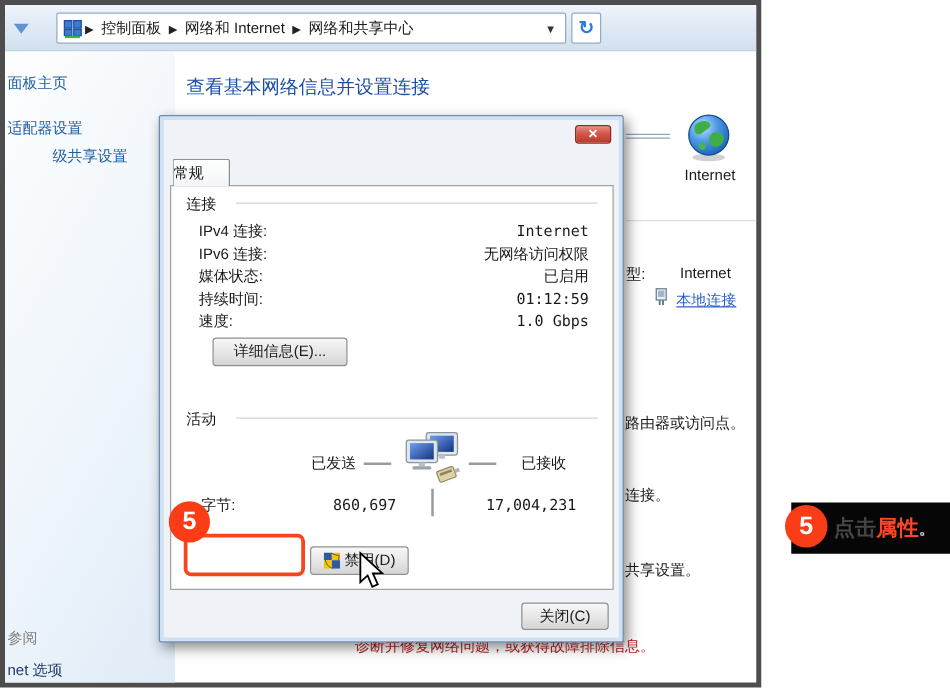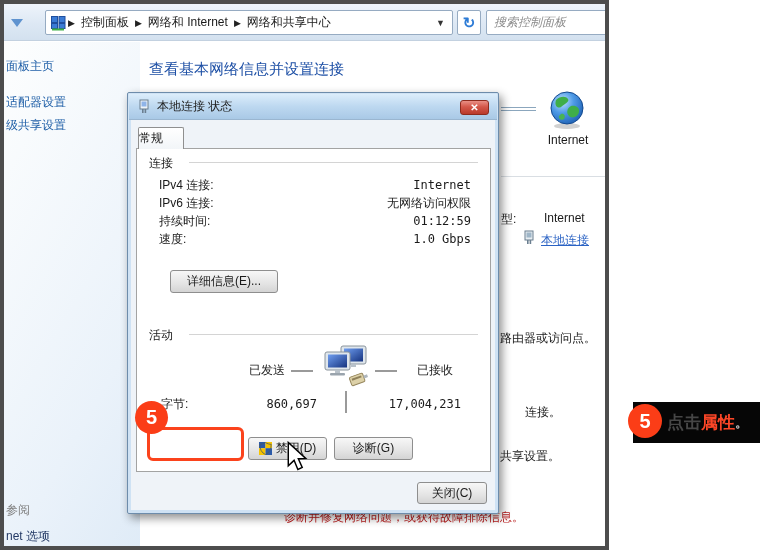--- a/index.html
+++ b/index.html
@@ -116,27 +116,26 @@
       </svg>
       <span class="crumb-sep">▶</span>
       <span class="crumb">控制面板</span>
       <span class="crumb-sep">▶</span>
       <span class="crumb">网络和 Internet</span>
       <span class="crumb-sep">▶</span>
       <span class="crumb">网络和共享中心</span>
       <span class="addr-caret">▼</span>
     </div>
     <div class="refreshbtn">↻</div>
-    <div class="searchbox">搜索控制面板</div>
   </div>
 
   <div class="sidebar">
     <div class="side-link" style="top:16px;">面板主页</div>
     <div class="side-link" style="top:52px;">适配器设置</div>
-    <div class="side-link" style="top:75px;">级共享设置</div>
+    <div class="side-link" style="top:75px;margin-left:36px;">级共享设置</div>
     <div class="side-head" style="top:460px;">参阅</div>
     <div class="side-dark" style="top:486px;">net 选项</div>
   </div>
 
   <div class="page-title">查看基本网络信息并设置连接</div>
 
   <div class="mapline" style="left:497px; top:103px; width:35px;"></div>
   <div class="mapline" style="left:497px; top:106px; width:35px;"></div>
 
   <svg class="abs" style="left:544px; top:86px;" width="38" height="40" viewBox="0 0 38 40">
@@ -162,51 +161,45 @@
 
   <svg class="abs" style="left:518px; top:226px;" width="14" height="15" viewBox="0 0 14 15">
     <rect x="3" y="1" width="8" height="9" fill="#e8eef2" stroke="#6b7f90"></rect>
     <rect x="4.5" y="2.5" width="5" height="5" fill="#9fb6c8"></rect>
     <rect x="5" y="10" width="1.6" height="4" fill="#6b7f90"></rect>
     <rect x="7.6" y="10" width="1.6" height="4" fill="#6b7f90"></rect>
   </svg>
   <div class="txt link-blue" style="left:537px; top:228px;">本地连接</div>
 
   <div class="txt" style="left:496px; top:326px;text-align:center;">路由器或访问点。</div>
-  <div class="txt" style="left:496px; top:400px;padding-left:25px;">连接。</div>
+  <div class="txt" style="left:496px; top:384px;">连接。</div>
   <div class="txt" style="left:496px; top:444px;">共享设置。</div>
   <div class="bottom-hint">诊断并修复网络问题，或获得故障排除信息。</div>
 
   <div class="dialog">
-    <div class="titlebar">
-      <svg width="14" height="15" viewBox="0 0 14 15">
-        <rect x="3" y="1" width="8" height="9" fill="#eef4f8" stroke="#5e7avoid" stroke-width="0"></rect>
-        <rect x="3" y="1" width="8" height="9" fill="#eef4f8" stroke="#6b7f90"></rect>
-        <rect x="4.5" y="2.5" width="5" height="5" fill="#8fb4e8"></rect>
-        <rect x="5" y="10" width="1.6" height="4" fill="#6b7f90"></rect>
-        <rect x="7.6" y="10" width="1.6" height="4" fill="#6b7f90"></rect>
-      </svg>
-      <span class="ttl">本地连接 状态</span>
-    </div>
     <div class="closebtn">✕</div>
 
     <div class="tab">常规</div>
 
     <div class="tabpage">
 
       <div class="grp-label" style="top:6px;">连接</div>
       <div class="grp-line" style="top:13px;"></div>
       <div class="rows">
         <div class="row">
           <span>IPv4 连接:</span>
           <span class="val">Internet</span>
         </div>
         <div class="row">
           <span>IPv6 连接:</span>
           <span>无网络访问权限</span>
+        </div>
+        <div class="row">
+          <span>媒体状态:</span>
+          <span>已启用</span>
         </div>
         <div class="row">
           <span>持续时间:</span>
           <span class="val">01:12:59</span>
         </div>
         <div class="row">
           <span>速度:</span>
           <span class="val">1.0 Gbps</span>
         </div>
       </div>
@@ -254,23 +247,20 @@
           <g clip-path="url(#sh1)">
             <rect x="0" y="0" width="6.5" height="6.2" fill="#2c5aa8"></rect>
             <rect x="6.5" y="0" width="6.5" height="6.2" fill="#f7c400"></rect>
             <rect x="0" y="6.2" width="6.5" height="6.8" fill="#f7c400"></rect>
             <rect x="6.5" y="6.2" width="6.5" height="6.8" fill="#2c5aa8"></rect>
           </g>
           <path d="M6.5,0.6 C8.4,1.8 10.5,2.3 12.2,2.3 C12.2,7.4 10.3,10.9 6.5,12.6 C2.7,10.9 0.8,7.4 0.8,2.3 C2.5,2.3 4.6,1.8 6.5,0.6 Z" fill="none" stroke="#4a5a66" stroke-width="0.8"></path>
         </svg>
         <span>禁用(D)</span>
       </div>
-      <div class="winbtn act-btn" style="left:197px; width:79px;">
-        <span>诊断(G)</span>
-      </div>
     </div>
 
     <div class="winbtn close-btn">
       <span>关闭(C)</span>
     </div>
   </div>
 
   <div class="hl-box"></div>
   <div class="badge" style="left:131px; top:397px;">5</div>
   <svg class="cursor" width="24" height="32" viewBox="0 0 14 22">

